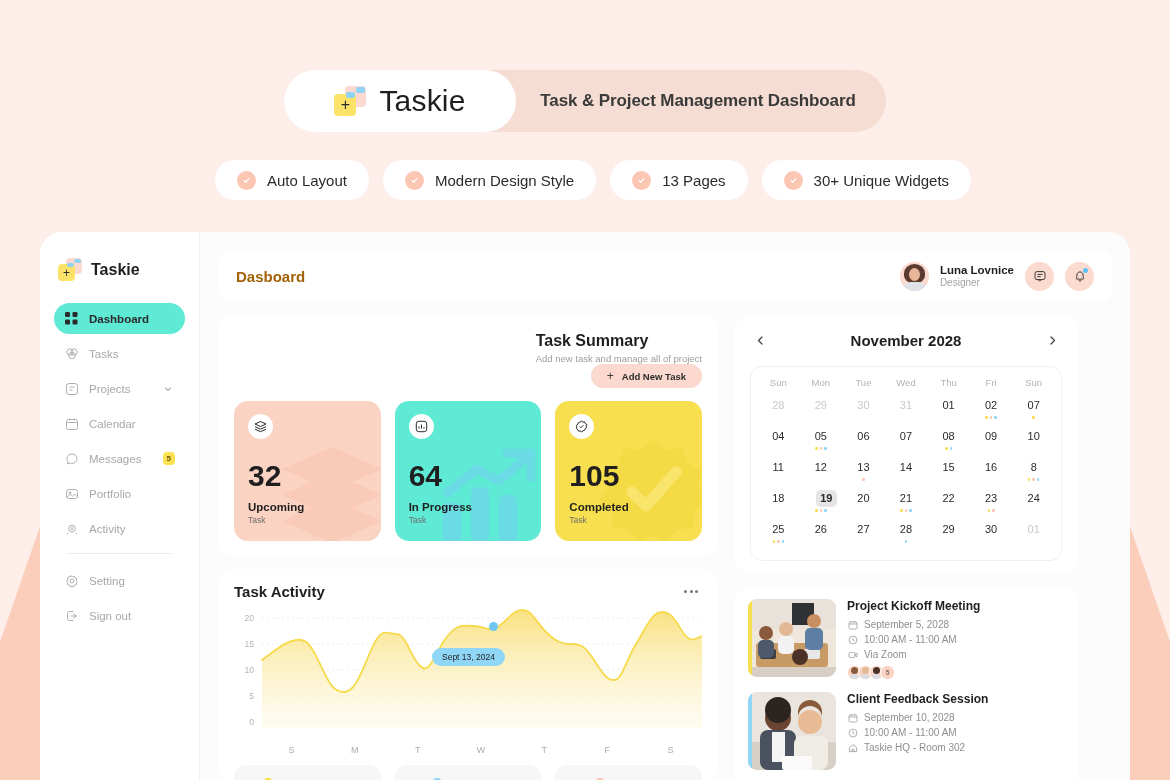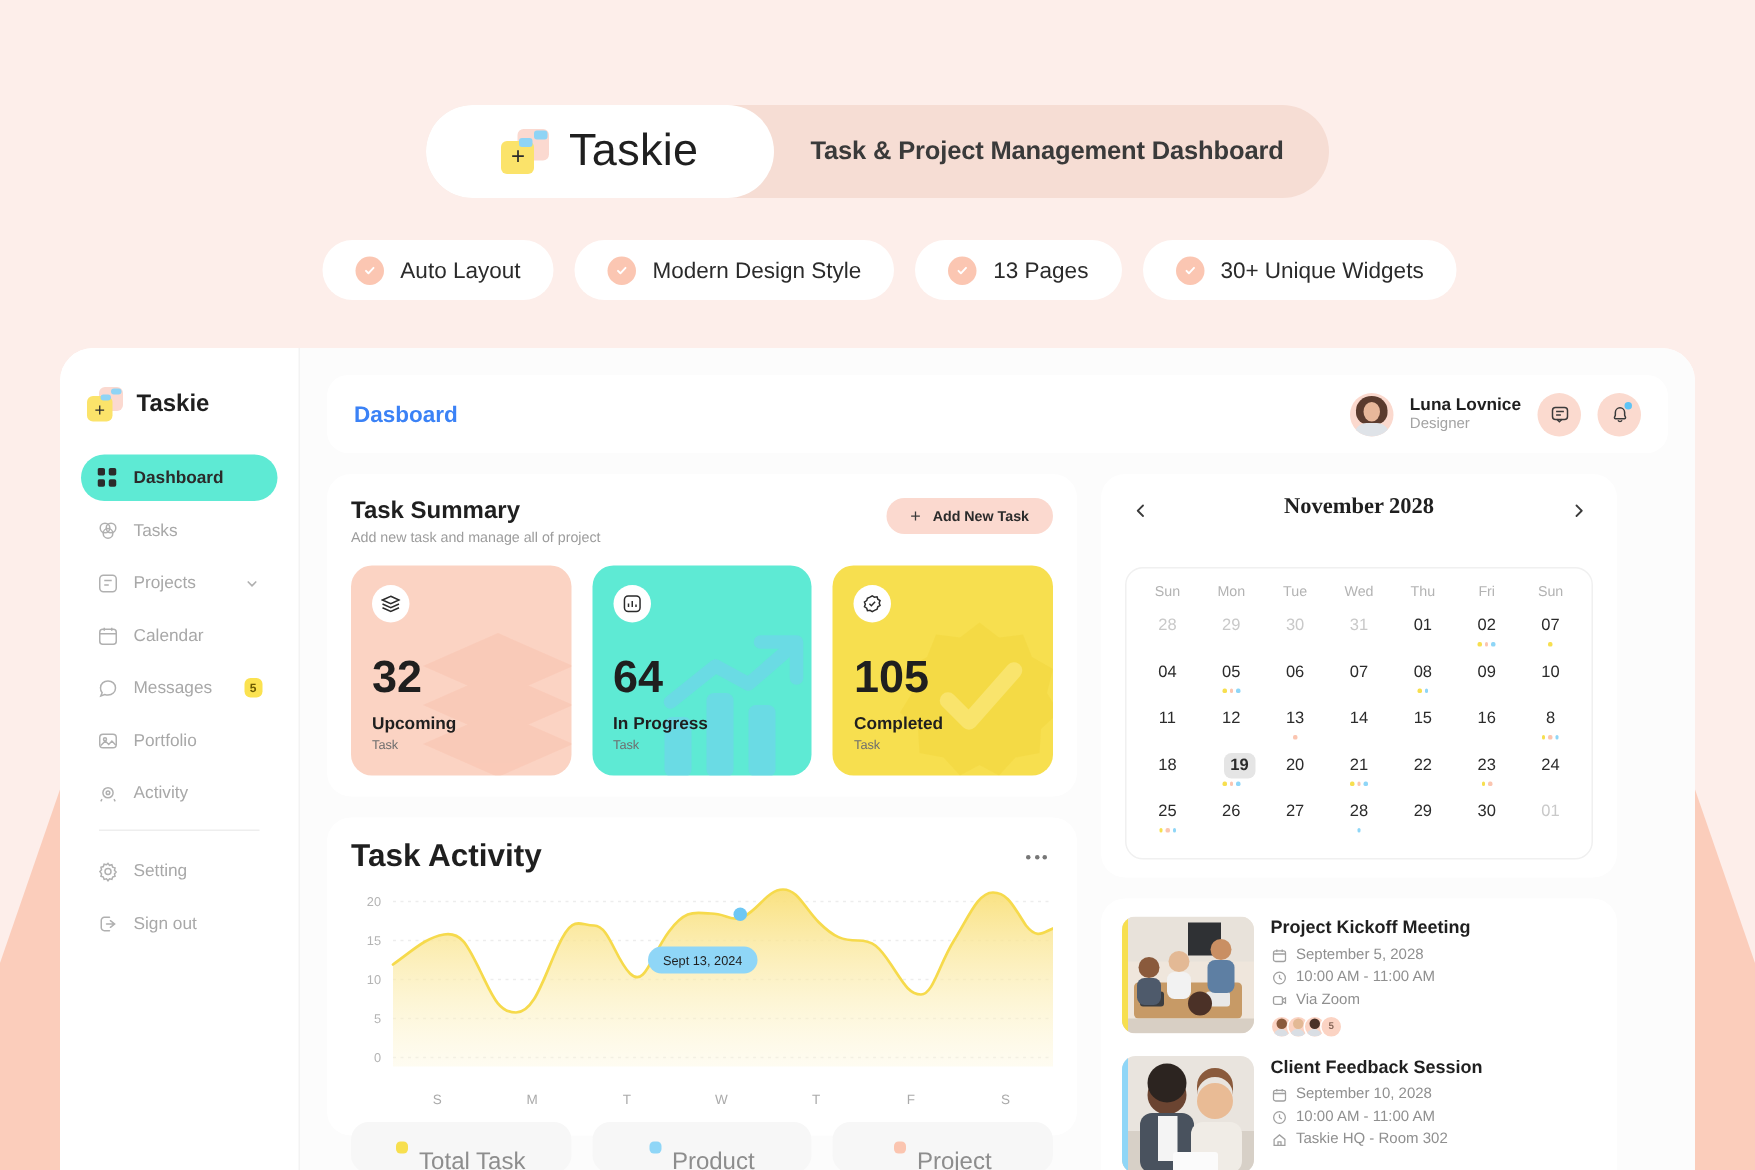--- a/index.html
+++ b/index.html
@@ -114,21 +114,21 @@
     font-weight: 700; border-radius: 4px; padding: 1px 4px; line-height: 1.4;
   }
   .nav-sep { height: 1px; background: #eeeeee; margin: 9px 12px 11px; }
 
   
   .main { flex: 1; background: #fcfcfc; padding: 18px 18px 0 18px; overflow: hidden; }
   .topbar {
     height: 52px; background: #fff; border-radius: 14px; display: flex;
     align-items: center; padding: 0 18px; margin-bottom: 14px;
   }
-  .topbar-title { font-size: 15px; font-weight: 700; color: #3b82f6; }
+  .topbar-title { font-size: 15px; font-weight: 700; color: #a16207; }
   .topbar-right { margin-left: auto; display: flex; align-items: center; gap: 11px; }
   .avatar {
     width: 29px; height: 29px; border-radius: 50%; overflow: hidden; flex: none;
     background: #fbd9ce; position: relative;
   }
   .avatar .hair { position: absolute; left: 4px; top: 2px; width: 21px; height: 19px; background: #5b3b2e; border-radius: 50% 50% 40% 40%; }
   .avatar .face { position: absolute; left: 9px; top: 6px; width: 11px; height: 13px; background: #e8b79a; border-radius: 50%; }
   .avatar .body { position: absolute; left: 3px; bottom: 0; width: 23px; height: 9px; background: #dfe3e8; border-radius: 8px 8px 0 0; }
   .user-meta { line-height: 1.25; }
   .user-name { font-size: 11.5px; font-weight: 700; color: #1f1f1f; }
@@ -141,21 +141,21 @@
   .bell-dot { position: absolute; right: 6px; top: 6px; width: 5px; height: 5px; border-radius: 50%; background: #5fc4f5; }
 
   .cols { display: flex; gap: 16px; }
   .col-left { width: 500px; flex: none; }
   .col-right { width: 344px; flex: none; }
 
   .card { background: #fff; border-radius: 16px; }
 
   
   .summary { padding: 16px 16px 14px; margin-bottom: 14px; }
-  .sum-head { display: flex; align-items: flex-start; }
+  .sum-head { display: flex; align-items: flex-end; flex-direction: column; }
   .sum-title { font-size: 16px; font-weight: 700; color: #1f1f1f; }
   .sum-sub { font-size: 9.5px; color: #9c9c9c; margin-top: 3px; }
   .add-btn {
     margin-left: auto; background: #fbd9cf; border-radius: 16px; height: 24px;
     display: flex; align-items: center; gap: 8px; padding: 0 16px; cursor: pointer;
     border: none;
   }
   .add-btn .plus-i { font-size: 12px; color: #3b3b3b; line-height: 1; }
   .add-btn-label { font-size: 9.5px; font-weight: 700; color: #2b2b2b; white-space: nowrap; }
 
@@ -172,21 +172,21 @@
     display: flex; align-items: center; justify-content: center; position: relative; z-index: 2;
   }
   .stat-num { font-size: 30px; font-weight: 700; color: #1f1f1f; margin-top: 22px; position: relative; z-index: 2; line-height: 1; }
   .stat-label { font-size: 11.5px; font-weight: 700; color: #1f1f1f; margin-top: 10px; position: relative; z-index: 2; }
   .stat-sub { font-size: 8.5px; color: #6e6e6e; margin-top: 2px; position: relative; z-index: 2; }
   .stat-bg { position: absolute; right: -6px; bottom: -6px; z-index: 1; opacity: .5; }
 
   
   .activity { padding: 14px 16px 10px; height: 212px; position: relative; }
   .act-head { display: flex; align-items: center; }
-  .act-title { font-size: 21px; font-weight: 700; color: #1f1f1f; }
+  .act-title { font-size: 15px; font-weight: 700; color: #1f1f1f; }
   .dots-btn { margin-left: auto; display: flex; gap: 2.5px; cursor: pointer; padding: 4px; }
   .dots-btn i { width: 3px; height: 3px; border-radius: 50%; background: #777; display: block; }
   .chart-area { position: relative; margin-top: 8px; height: 135px; }
   .chart-area svg { display: block; }
   .tooltip {
     position: absolute; left: 198px; top: 40px; background: #8fd6f7; color: #1f1f1f;
     font-size: 8.5px; font-weight: 400; border-radius: 10px; padding: 4px 10px; white-space: nowrap;
   }
   .tt-dot { position: absolute; left: 255px; top: 14px; width: 9px; height: 9px; border-radius: 50%; background: #6ec7f4; }
   .xaxis { display: flex; margin-top: 2px; padding-left: 26px; }
@@ -194,21 +194,21 @@
   .chip-row { display: flex; gap: 14px; margin-top: 10px; }
   .chip {
     flex: 1; background: #f7f7f7; border-radius: 12px; height: 34px;
     display: flex; align-items: center; justify-content: center; gap: 7px;
   }
   .chip-label { font-size: 16px; color: #8d8d8d; margin-top: 20px; }
   .chip-swatch { width: 8px; height: 8px; border-radius: 3px; }
 
   
   .calendar { padding: 14px 16px 12px; margin-bottom: 14px; }
-  .cal-head { display: flex; align-items: flex-start; justify-content: space-between; margin-bottom: 28px; font-family: Liberation Serif, serif; }
+  .cal-head { display: flex; align-items: center; justify-content: space-between; margin-bottom: 16px; }
   .cal-title { font-size: 15px; font-weight: 700; color: #1f1f1f; }
   .cal-nav { width: 20px; height: 20px; display: flex; align-items: center; justify-content: center; cursor: pointer; }
   .cal-grid-wrap { border: 1px solid #f0f0f0; border-radius: 12px; padding: 10px 6px 8px; }
   .cal-grid { display: grid; grid-template-columns: repeat(7, 1fr); }
   .cal-dow { font-size: 9.5px; color: #b3b3b3; text-align: center; padding-bottom: 9px; }
   .cal-cell {
     position: relative; height: 31px; display: flex; flex-direction: column;
     align-items: center; justify-content: flex-start; cursor: pointer;
   }
   .cal-num {

